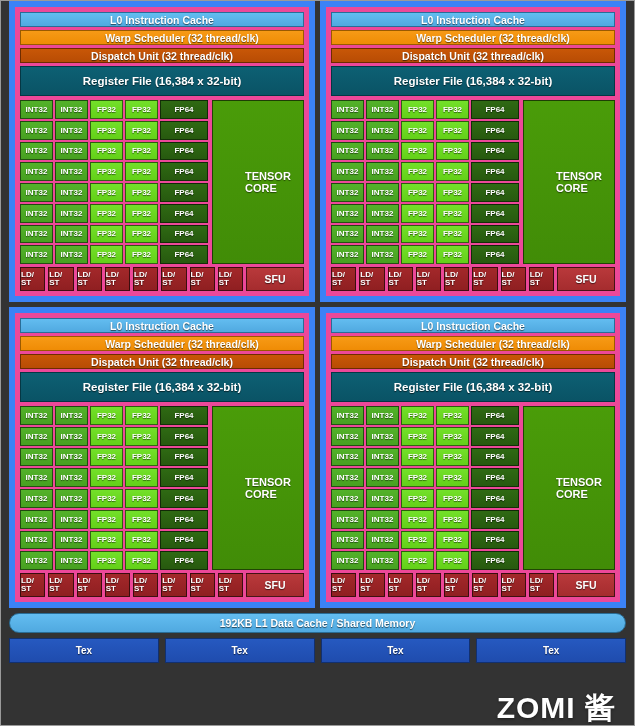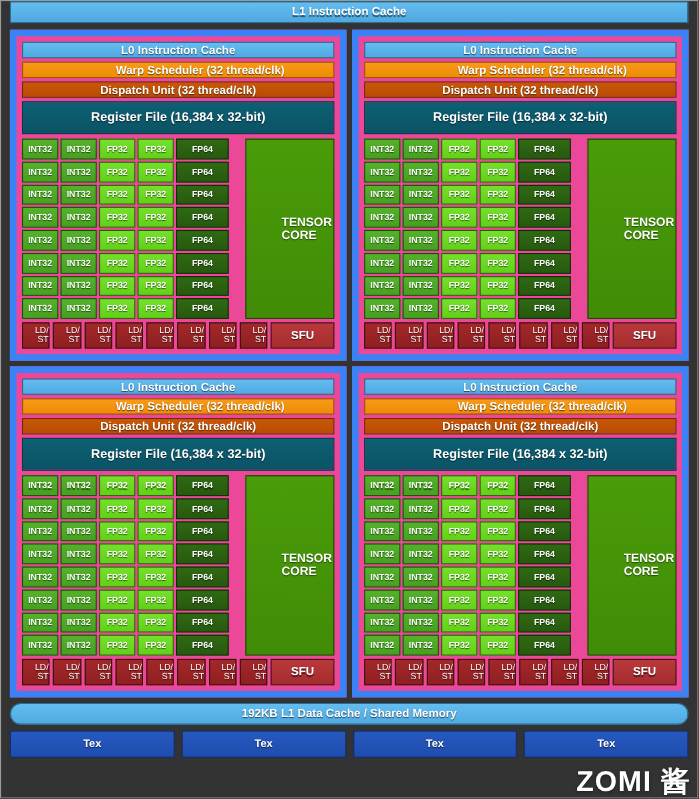--- a/index.html
+++ b/index.html
@@ -76,21 +76,21 @@
   .regfile {
     height: 30px;
     background: linear-gradient(180deg,#0d6073,#0a5365);
     border-color: #053744;
     font-size: 11.5px;
     margin-bottom: 4px;
   }
   .cores {
     flex: 1;
     display: flex;
-    gap: 15px;
+    gap: 4px;
     margin-bottom: 3px;
     min-height: 0;
   }
   .col-group { display: flex; gap: 2px; }
   .col {
     display: flex; flex-direction: column; gap: 2px;
     min-height: 0;
   }
   .cell {
     flex: 1;
@@ -111,23 +111,23 @@
     color: #ffffff; font-size: 11px; font-weight: bold;
     text-shadow: 0 1px 1px rgba(0,0,0,.5);
     min-width: 0;
     padding-left: 32px;
   }
   .ldst-row { display: flex; gap: 3px; height: 24px; }
   .ldst {
     flex: 1;
     background: linear-gradient(180deg,#a3282a,#8f1f21);
     border: 1px solid rgba(0,0,0,.6);
-    color: #ffffff; font-size: 8px; font-weight: normal;
+    color: #ffffff; font-size: 8px; font-weight: bold;
     display: flex; flex-direction: column;
-    align-items: flex-end; justify-content: center; line-height: 1.02;
+    align-items: flex-start; justify-content: center; line-height: 1.02;
     text-shadow: 0 1px 1px rgba(0,0,0,.6);
   }
   .sfu {
     width: 58px;
     background: linear-gradient(180deg,#b9393b,#a52c2e);
     border: 1px solid rgba(0,0,0,.6);
     color: #ffffff; font-size: 10.5px; font-weight: bold;
     display: flex; align-items: center; justify-content: center;
     text-shadow: 0 1px 1px rgba(0,0,0,.6);
   }
@@ -142,38 +142,37 @@
   .tex {
     flex: 1;
     background: linear-gradient(180deg,#2659c0,#1f4cae);
     border: 1px solid #12306f;
     color: #ffffff; font-size: 10px; font-weight: bold;
     display: flex; align-items: center; justify-content: center;
     text-shadow: 0 1px 1px rgba(0,0,0,.6);
   }
   #watermark {
     position: absolute;
-    right: 6px; bottom: 2px;
+    right: 18px; bottom: 2px;
     color: #ffffff;
-    font-size: 26px;
+    font-size: 30px;
     font-weight: bold;
     letter-spacing: 1px;
     line-height: 1;
     text-shadow: 0 1px 3px rgba(0,0,0,.45);
     pointer-events: none;
     user-select: none;
   }
 </style>
 </head>
 <body>
 
 <div id="sm-root">
 
 
-  <div class="bar l1-icache">L1 Instruction Cache</div>
 
   <div class="quad-grid" id="quads">
       <div class="block">
         <div class="bar l0-icache">L0 Instruction Cache</div>
         <div class="bar warp-sched">Warp Scheduler (32 thread/clk)</div>
         <div class="bar dispatch">Dispatch Unit (32 thread/clk)</div>
         <div class="bar regfile">Register File (16,384 x 32-bit)</div>
         <div class="cores">
           <div class="col-group">
             <div class="col">

